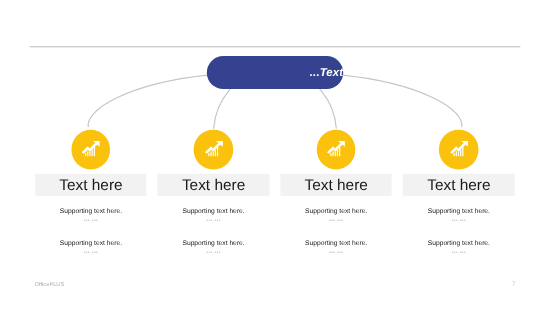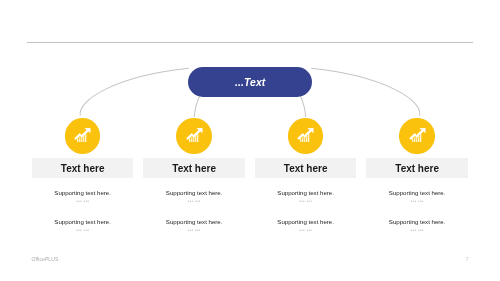--- a/index.html
+++ b/index.html
@@ -1,25 +1,25 @@
 <!DOCTYPE html>
 <html><head>
 <meta charset="utf-8">
 <style>
   html,body{margin:0;padding:0;}
   body{width:500px;height:281px;background:#ffffff;font-family:"Liberation Sans",sans-serif;overflow:hidden;-webkit-font-smoothing:antialiased;}
   .slide{position:relative;width:500px;height:281px;background:#fff;filter:opacity(100%);}
   .rule{position:absolute;left:27px;top:42px;width:446px;height:1px;background:#c0c0c0;}
   .connectors{position:absolute;left:0;top:0;width:500px;height:281px;}
-  .pill{position:absolute;left:188.4px;top:67px;width:123.6px;height:30.3px;border-radius:15.2px;background:#34428f;display:flex;align-items:center;justify-content:center;}
+  .pill{position:absolute;left:188.4px;top:51px;width:123.6px;height:30.3px;border-radius:15.2px;background:#34428f;display:flex;align-items:center;justify-content:flex-end;}
   .pill-label{color:#fff;font-weight:bold;font-style:italic;font-size:10.4px;letter-spacing:.1px;}
   .circle{position:absolute;width:35.5px;height:35.5px;border-radius:50%;background:#fac10d;display:flex;align-items:center;justify-content:center;}
   .gicon{display:block;position:relative;left:0.15px;top:-1.1px;}
   .band{position:absolute;height:20px;background:#f2f2f2;display:flex;align-items:center;justify-content:center;}
-  .band-label{font-size:10px;font-weight:bold;color:#1a1a1a;text-align:center;}
+  .band-label{font-size:14px;font-weight:normal;color:#1a1a1a;text-align:center;}
   .support{position:absolute;text-align:center;}
   .support .l1{font-size:6.1px;color:#232323;}
   .support .l2{font-size:5px;color:#cbcbcb;margin-top:1.8px;letter-spacing:.2px;}
   .brand{position:absolute;left:31.4px;top:255.6px;font-size:5.1px;color:#ababab;letter-spacing:.05px;}
   .pageno{position:absolute;left:465.5px;top:255.6px;font-size:5.8px;color:#c9c9c9;}
 </style>
 </head>
 <body>
 
 <div class="slide">

